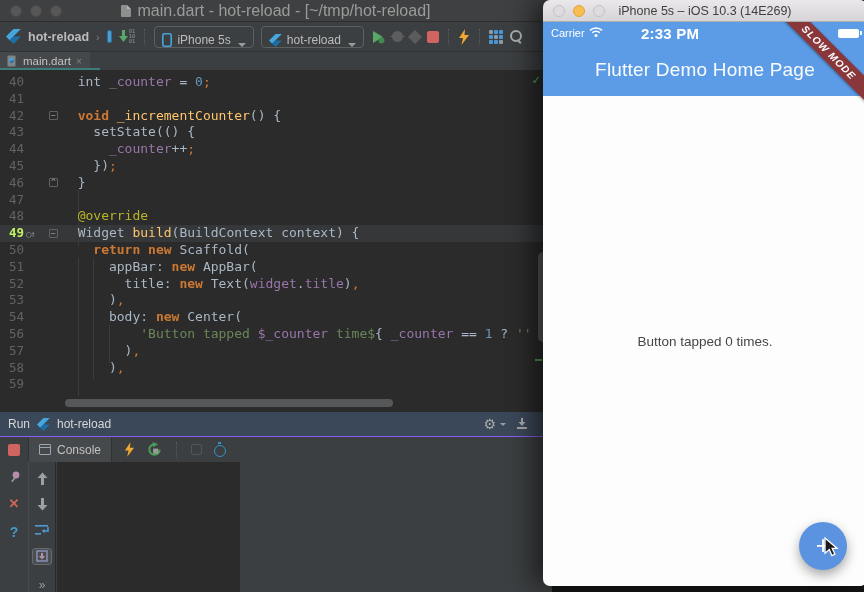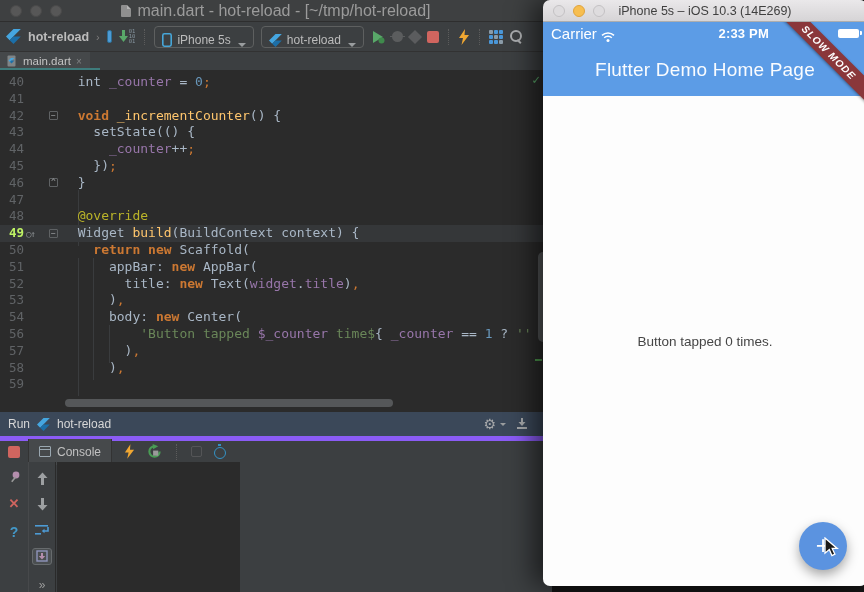--- a/index.html
+++ b/index.html
@@ -58,21 +58,21 @@
   .v-scroll { position:absolute; right:4px; top:182px; width:10px; height:90px; background:#5d5f61; border-radius:5px; opacity:.85; }
   .h-scroll { position:absolute; left:65px; top:329px; width:328px; height:8px; background:#5d5f61; border-radius:4px; opacity:.85; }
   .ok-check { position:absolute; right:12px; top:2px; color:var(--c-green); font-size:13px; font-weight:bold; }
   .stripe-mark { position:absolute; width:7px; height:2px; background:#4e9a4e; }
 
   .run-header { position:absolute; left:0; top:412px; width:552px; height:24px; background:var(--c-runHeader); display:flex; align-items:center; padding:8px 8px; gap:7px; }
   .run-title { color:#d7d7d7; font-size:12px; }
   .rh-right { margin-left:auto; display:flex; align-items:center; gap:10px; margin-right:16px; }
   .gear { color:#a6a8aa; font-size:14px; line-height:14px; }
 
-  .console-bar { position:absolute; left:0; top:436px; width:552px; height:26px; background:var(--c-panel); border-top:5px solid #8b5cf6; display:flex; align-items:center; }
+  .console-bar { position:absolute; left:0; top:436px; width:552px; height:26px; background:var(--c-panel); border-top:1px solid #8b5cf6; display:flex; align-items:center; }
   .cb-stop { margin:0 8px 0 8px; }
   .console-tab { height:26px; display:flex; align-items:center; gap:6px; padding:0 10px; background:#46494b; border-left:1px solid #333; border-right:1px solid #333; }
   .console-tab-label { color:#c0c0c0; font-size:12px; }
   .con-ic { width:12px; height:11px; border:1px solid #9aa7b0; border-radius:1px; position:relative; }
   .con-ic:before { content:""; position:absolute; left:0; right:0; top:2px; border-top:1px solid #9aa7b0; }
   .cb-icons { display:flex; align-items:center; gap:12px; margin-left:12px; }
   .clear-ic { width:11px; height:11px; border:1px solid #777; border-radius:2px; position:relative; }
   .stopwatch { width:12px; height:12px; border:1.5px solid #3592c4; border-radius:50%; position:relative; margin-top:2px; }
   .stopwatch:before { content:""; position:absolute; left:3.2px; top:-4px; width:3px; height:2.5px; background:#3592c4; }
 
@@ -87,22 +87,22 @@
 
   
   .sim { position:absolute; left:543px; top:0; width:324px; height:586px; border-radius:7px; overflow:hidden; box-shadow:-10px 0 26px rgba(0,0,0,.55); }
   .sim-titlebar { position:relative; height:22px; background:linear-gradient(#eae8ea,#d6d4d6); border-bottom:1px solid #adadad; display:flex; align-items:center; justify-content:center; }
   .sim-tl { width:12px; height:12px; border-radius:50%; }
   .sim-tl.gray { background:#dedcde; border:1px solid #c3c1c3; }
   .sim-tl.yellow { background:#f7be50; border:1px solid #dfa33d; }
   .sim-title { font-size:12.5px; color:#3f3f3f; }
   .sim-app { position:relative; height:564px; background:var(--c-simBody); overflow:hidden; }
   .sim-status { height:22px; background:var(--c-accent); display:flex; align-items:center; padding:0 8px; color:#fff; }
-  .status-left { display:flex; align-items:flex-end; gap:4px; font-size:15px; width:90px; }
-  .status-time { flex:1; text-align:right; font-size:13px; font-weight:bold; letter-spacing:.2px; }
+  .status-left { display:flex; align-items:flex-start; gap:4px; font-size:11px; width:90px; }
+  .status-time { flex:1; text-align:left; font-size:15px; font-weight:bold; letter-spacing:.2px; }
   .status-right { width:90px; display:flex; justify-content:flex-end; }
   .battery { width:21px; height:9px; background:#fff; border-radius:2px; position:relative; }
   .battery:after { content:""; position:absolute; right:-3px; top:2.5px; width:2px; height:4px; background:#fff; border-radius:0 1px 1px 0; }
   .sim-appbar { height:52px; background:var(--c-accent); display:flex; align-items:center; justify-content:center; }
   .appbar-title { color:rgba(255,255,255,.97); font-size:19px; font-weight:500; letter-spacing:.2px; }
   .banner { position:absolute; top:22px; right:-36px; transform:rotate(45deg); background:var(--c-banner); color:#fff; font-size:10px; font-weight:bold; font-style:italic; letter-spacing:1px; padding:3px 38px; box-shadow:0 1px 3px rgba(0,0,0,.4); z-index:5; }
   .sim-body { height:490px; display:flex; align-items:center; justify-content:center; }
   .body-text { color:var(--c-bodyText); font-size:13.5px; }
   .fab { position:absolute; right:20px; bottom:16px; width:48px; height:48px; border-radius:50%; background:var(--c-fab); box-shadow:0 5px 12px rgba(0,0,0,.35); display:flex; align-items:center; justify-content:center; }
   .fab-plus { color:#fff; font-size:25px; font-weight:300; line-height:25px; margin-top:-2px; }

